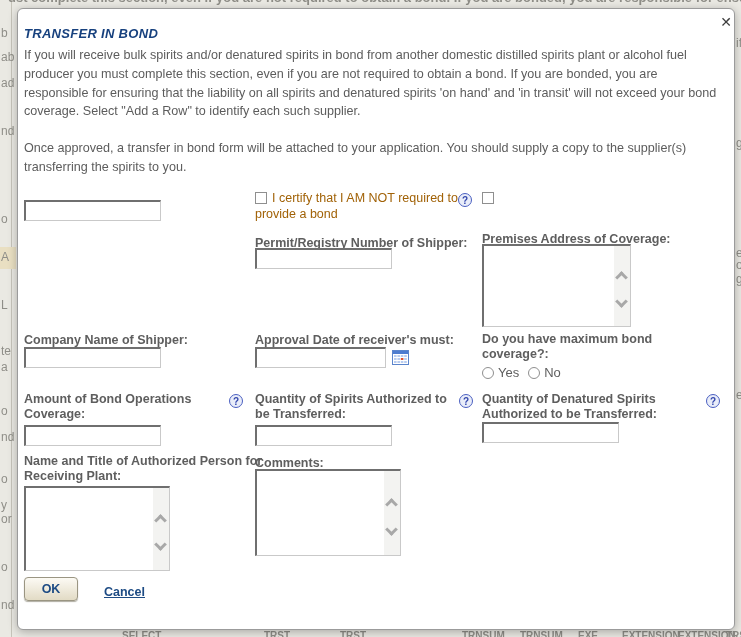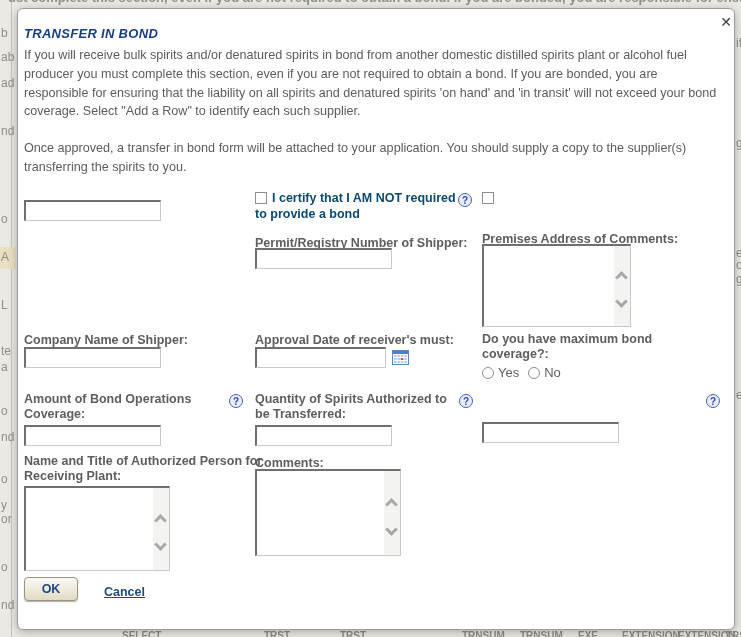--- a/index.html
+++ b/index.html
@@ -40,21 +40,21 @@
     padding:0 3px; font-size:12px; color:#333; font-family:inherit;
   }
   .ta {
     position:absolute; background:#fff;
     border:1px solid #c9c9c9; border-top:2px solid #6f6f6f; border-left:2px solid #6f6f6f;
   }
   .sb { position:absolute; top:0; right:0; bottom:0; width:16px; background:#f3f3f1; }
   .chu, .chd { position:absolute; left:3px; width:9px; height:9px; border:solid #a8a8a8; border-width:3px 3px 0 0; }
   .chu { transform:rotate(-45deg); top:34%; }
   .chd { transform:rotate(135deg); top:64%; }
-  .cbrow { position:absolute; font-size:12.5px; font-weight:bold; color:#0c4a6e; line-height:15.5px; }
+  .cbrow { position:absolute; font-size:12.5px; font-weight:normal; color:#a16207; line-height:15.5px; }
   .cb { display:inline-block; width:12px; height:12px; border:1px solid #8f8f8f; background:#fff; margin-right:5px; vertical-align:-2px; cursor:pointer; }
   .radios { position:absolute; font-size:13px; color:#5e5e5e; }
   .rb { display:inline-block; width:12px; height:12px; border:1px solid #8f8f8f; border-radius:50%; background:#fff; margin-right:4px; vertical-align:-2px; cursor:pointer; }
   .rlbl { margin-right:9px; }
   .help {
     position:absolute; width:14px; height:14px; border:1px solid #4a5fc1; border-radius:50%;
     background:#e9edf9; color:#3347ad; font-size:10px; font-weight:bold; text-align:center;
     line-height:13px; cursor:pointer;
   }
   .cal { position:absolute; width:17px; height:16px; cursor:pointer; }
@@ -133,21 +133,21 @@
     <span class="help" style="left:440px; top:184px;">?</span>
 
     <div class="cbrow" style="left:464px; top:182px; width:245px;">
       <span class="cb"></span>
     </div>
 
 
     <span class="lbl" style="left:237px; top:227px;">Permit/Registry Number of Shipper:</span>
     <input class="tb" style="left: 237px; top: 239px;">
 
-    <span class="lbl" style="left:464px; top:223px;">Premises Address of Comments:</span>
+    <span class="lbl" style="left:464px; top:223px;">Premises Address of Coverage:</span>
     <div class="ta" style="left:464px; top:235px; width:149px; height:83px;">
       <span class="sb">
           <i class="chu"></i>
           <i class="chd"></i>
         </span>
     </div>
 
     <span class="lbl" style="left:6px; top:324px;">Company Name of Shipper:</span>
     <input class="tb" style="left: 6px; top: 338px;">
 
@@ -180,20 +180,21 @@
     </div>
 
     <span class="lbl lblw" style="left:6px; top:383px; width:180px;">Amount of Bond Operations Coverage:</span>
     <span class="help" style="left:211px; top:385px;">?</span>
     <input class="tb" style="left: 6px; top: 416px;">
 
     <span class="lbl lblw" style="left:237px; top:383px; width:198px;">Quantity of Spirits Authorized to be Transferred:</span>
     <span class="help" style="left:441px; top:385px;">?</span>
     <input class="tb" style="left: 237px; top: 416px;">
 
+    <span class="lbl lblw" style="left:464px; top:383px; width:200px;">Quantity of Denatured Spirits Authorized to be Transferred:</span>
     <span class="help" style="left:688px; top:385px;">?</span>
     <input class="tb" style="left: 464px; top: 413px;">
 
     <span class="lbl lblw" style="left:6px; top:445px; width:245px;">Name and Title of Authorized Person for Receiving Plant:</span>
     <div class="ta" style="left:6px; top:477px; width:146px; height:85px;">
       <span class="sb">
           <i class="chu"></i>
           <i class="chd"></i>
         </span>
     </div>

